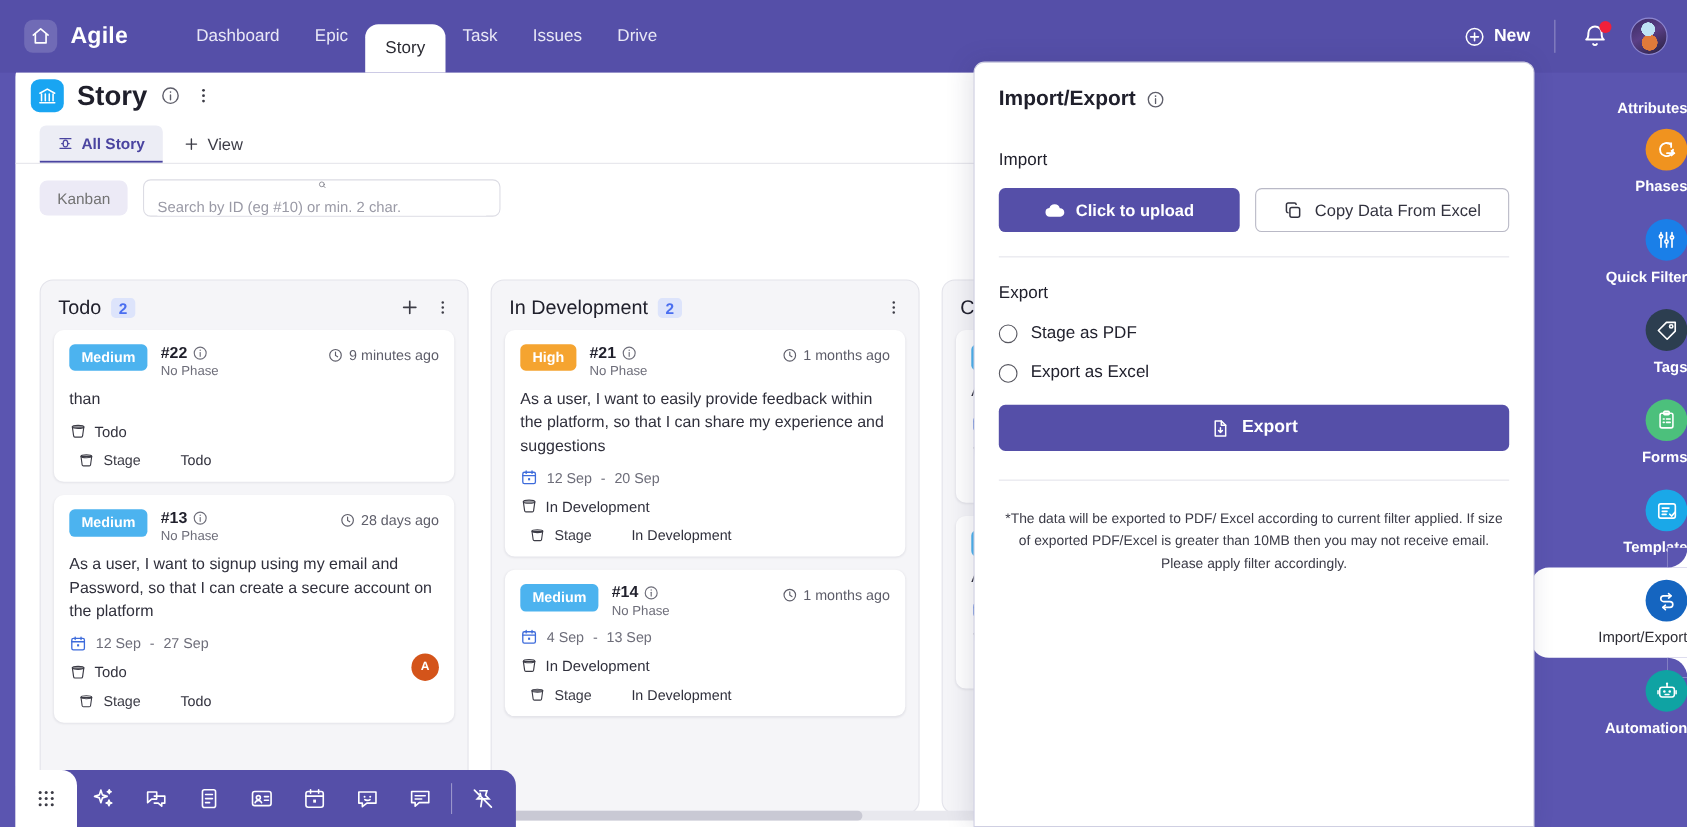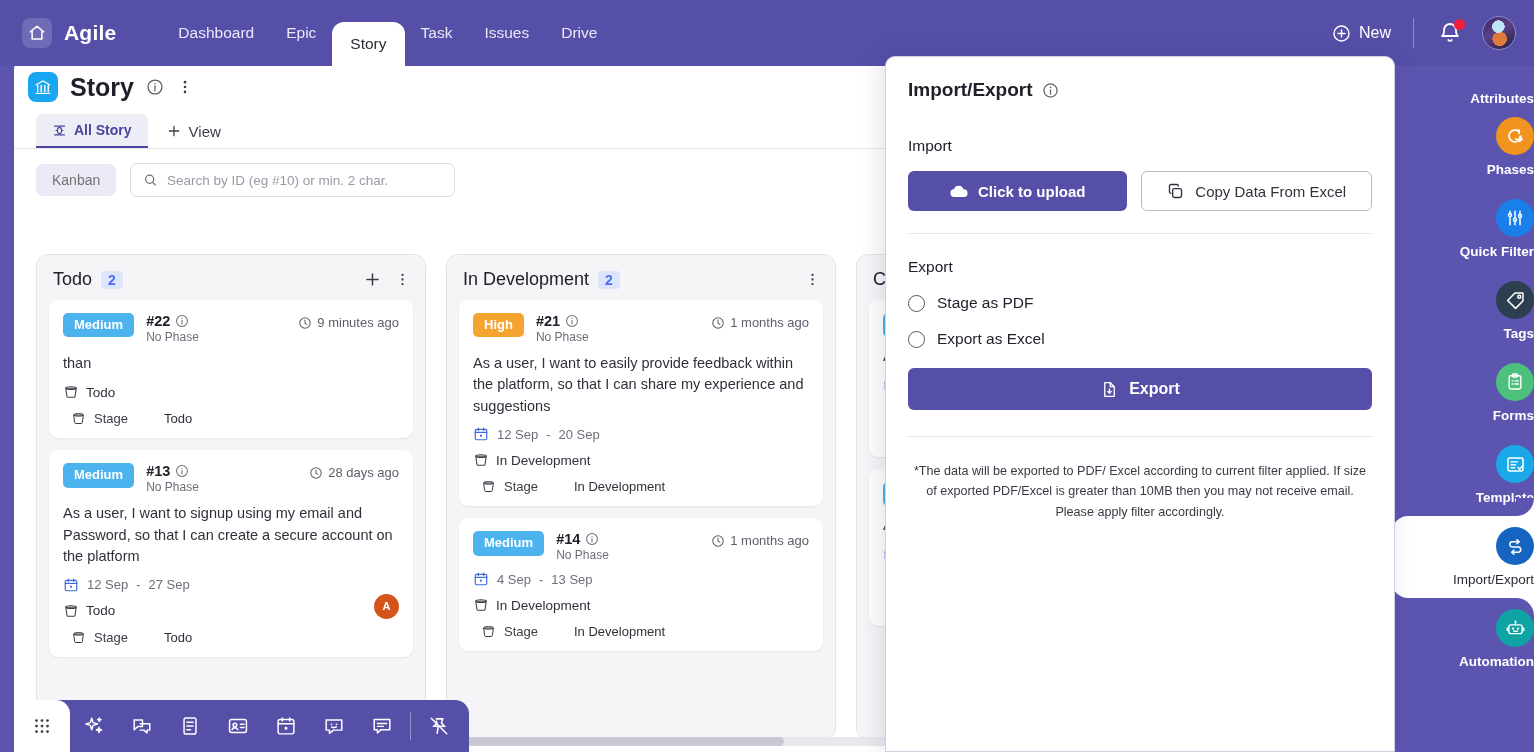--- a/index.html
+++ b/index.html
@@ -34,21 +34,21 @@
     height: 66px; display: flex; align-items: center; cursor: pointer;
     position: relative;
   }
   .navtab.active {
     color: #2b2b33; background: #fff; font-weight: 500;
     border-radius: 12px 12px 0 0; height: 44px; align-self: flex-end;
     padding: 0 18px;
   }
   .nav-right {
     margin-left: auto; display: flex; align-items: center;
-    margin-right: 18px; height: 66px;
+    margin-right: 18px; height: 66px; font-weight: bold;
   }
   .new-btn {
     display: flex; align-items: center; gap: 8px;
     color: #fff; font-size: 16px; cursor: pointer; padding-right: 22px;
   }
   .divider-v { width: 1px; height: 30px; background: rgba(255,255,255,0.35); }
   .bell-wrap { position: relative; margin-left: 24px; cursor: pointer; }
   .bell-dot {
     position: absolute; top: -2px; right: -3px; width: 11px; height: 11px;
     border-radius: 50%; background: #f0203a;
@@ -125,21 +125,21 @@
   }
   .hrule { height: 1px; background: #e6e6ec; width: 100%; }
 
   .filterbar { display: flex; align-items: center; gap: 14px; padding: 14px 0 0 22px; }
   .kanban-chip {
     background: #eceaf6; color: #737373; font-size: 14px;
     padding: 8px 16px; border-radius: 7px; cursor: pointer;
   }
   .searchbox {
     width: 325px; height: 34px; border: 1px solid #dcdce4; border-radius: 7px;
-    display: flex; align-items: center; gap: 9px; padding: 0 12px;
+    display: flex; align-items: center; gap: 9px; padding: 0 12px; flex-direction: column;
   }
   .searchbox input {
     border: none; outline: none; font-size: 13.5px; color: #3c3c46;
     width: 100%; font-family: "Liberation Sans", sans-serif;
   }
   .searchbox input::placeholder { color: #9a9aa6; }
 
   
   .board {
     position: absolute; top: 198px; left: 0; width: 1384px; height: 498px;

